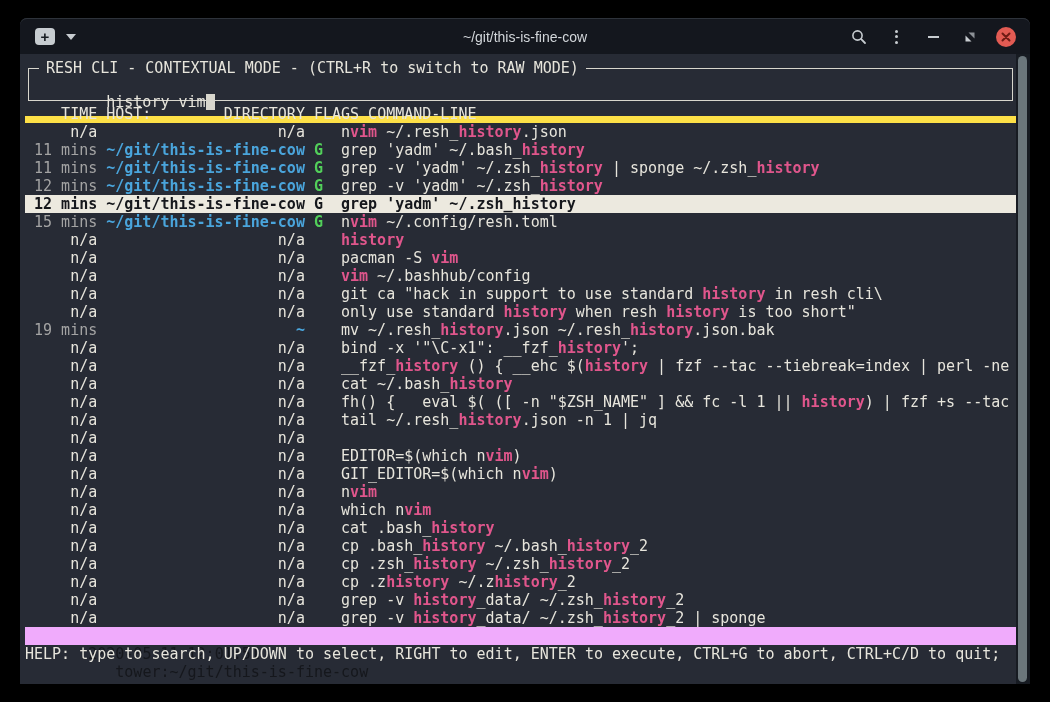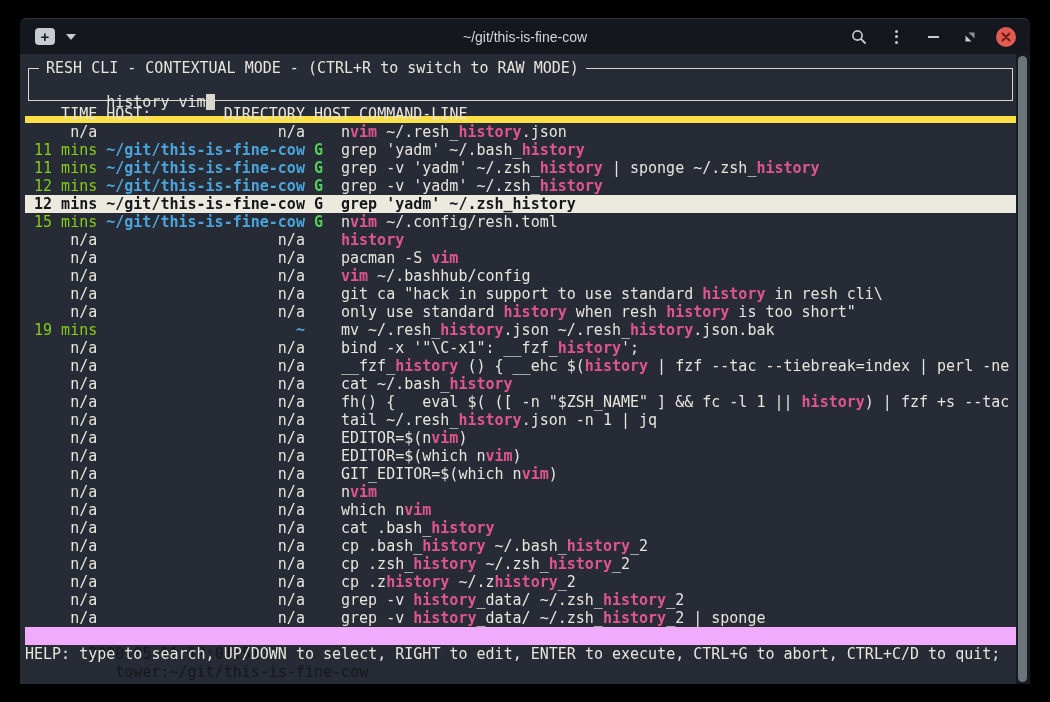--- a/index.html
+++ b/index.html
@@ -70,21 +70,21 @@
 
   .hdr { display:flex; border-bottom:7px solid #fde047; white-space:pre; height:18px; }
   .hdr-rest { margin-left:1ch; }
   .c-time { display:inline-block; width:8ch; text-align:right; flex:none; }
   .c-dir  { display:inline-block; width:22ch; text-align:right; margin-left:1ch; flex:none;gap:16px; }
   .hdr .c-dir { display:inline-flex; justify-content:space-between; text-align:left; }
   .c-flags { display:inline-block; width:1ch; margin-left:1ch; flex:none; color:#52d05a; font-weight:bold; }
   .c-cmd { margin-left:2ch; white-space:pre; flex:1; overflow:hidden; }
 
   .row { display:flex; white-space:pre; height:18px; }
-  .yellow { color:#84cc16; }
+  .yellow { color:#a3a3a3; }
   .blue { color:#4aa5dc; font-weight:bold; }
   .hl { color:#e0568c; font-weight:bold; }
   .row.selected { background:#ece9df; }
   .row.selected span { color:#15171c; font-weight:bold; }
 
   .status {
     background:#f0abfc; color:#15171c; font-weight:normal;
     white-space:pre; height:18px;
   }
   .status .lead { margin-left:1ch; }
@@ -156,42 +156,42 @@
         <span>history vim</span><span class="cursor"></span>
       </div>
     </div>
 
     <div class="hdr">
       <span class="c-time">TIME</span>
       <span class="c-dir">
         <span>HOST:</span>
         <span>DIRECTORY</span>
       </span>
-      <span class="hdr-rest">HOST COMMAND-LINE</span>
+      <span class="hdr-rest">FLAGS COMMAND-LINE</span>
     </div>
 
     <div class="rows" id="rows">
         <div class="row"><span class="c-time">n/a</span><span class="c-dir">n/a</span><span class="c-flags"></span><span class="c-cmd"><span>n</span><span class="hl">vim</span><span> ~/.resh_</span><span class="hl">history</span><span>.json</span></span></div>
         <div class="row"><span class="c-time yellow">11 mins</span><span class="c-dir blue">~/git/this-is-fine-cow</span><span class="c-flags">G</span><span class="c-cmd"><span>grep 'yadm' ~/.bash_</span><span class="hl">history</span></span></div>
         <div class="row"><span class="c-time yellow">11 mins</span><span class="c-dir blue">~/git/this-is-fine-cow</span><span class="c-flags">G</span><span class="c-cmd"><span>grep -v 'yadm' ~/.zsh_</span><span class="hl">history</span><span> | sponge ~/.zsh_</span><span class="hl">history</span></span></div>
         <div class="row"><span class="c-time yellow">12 mins</span><span class="c-dir blue">~/git/this-is-fine-cow</span><span class="c-flags">G</span><span class="c-cmd"><span>grep -v 'yadm' ~/.zsh_</span><span class="hl">history</span></span></div>
         <div class="row selected"><span class="c-time yellow">12 mins</span><span class="c-dir blue">~/git/this-is-fine-cow</span><span class="c-flags">G</span><span class="c-cmd"><span>grep 'yadm' ~/.zsh_</span><span class="hl">history</span></span></div>
         <div class="row"><span class="c-time yellow">15 mins</span><span class="c-dir blue">~/git/this-is-fine-cow</span><span class="c-flags">G</span><span class="c-cmd"><span>n</span><span class="hl">vim</span><span> ~/.config/resh.toml</span></span></div>
         <div class="row"><span class="c-time">n/a</span><span class="c-dir">n/a</span><span class="c-flags"></span><span class="c-cmd"><span class="hl">history</span></span></div>
         <div class="row"><span class="c-time">n/a</span><span class="c-dir">n/a</span><span class="c-flags"></span><span class="c-cmd"><span>pacman -S </span><span class="hl">vim</span></span></div>
         <div class="row"><span class="c-time">n/a</span><span class="c-dir">n/a</span><span class="c-flags"></span><span class="c-cmd"><span class="hl">vim</span><span> ~/.bashhub/config</span></span></div>
         <div class="row"><span class="c-time">n/a</span><span class="c-dir">n/a</span><span class="c-flags"></span><span class="c-cmd"><span>git ca "hack in support to use standard </span><span class="hl">history</span><span> in resh cli\</span></span></div>
         <div class="row"><span class="c-time">n/a</span><span class="c-dir">n/a</span><span class="c-flags"></span><span class="c-cmd"><span>only use standard </span><span class="hl">history</span><span> when resh </span><span class="hl">history</span><span> is too short"</span></span></div>
         <div class="row"><span class="c-time yellow">19 mins</span><span class="c-dir blue">~</span><span class="c-flags"></span><span class="c-cmd"><span>mv ~/.resh_</span><span class="hl">history</span><span>.json ~/.resh_</span><span class="hl">history</span><span>.json.bak</span></span></div>
         <div class="row"><span class="c-time">n/a</span><span class="c-dir">n/a</span><span class="c-flags"></span><span class="c-cmd"><span>bind -x '"\C-x1": __fzf_</span><span class="hl">history</span><span>';</span></span></div>
         <div class="row"><span class="c-time">n/a</span><span class="c-dir">n/a</span><span class="c-flags"></span><span class="c-cmd"><span>__fzf_</span><span class="hl">history</span><span> () { __ehc $(</span><span class="hl">history</span><span> | fzf --tac --tiebreak=index | perl -ne</span></span></div>
         <div class="row"><span class="c-time">n/a</span><span class="c-dir">n/a</span><span class="c-flags"></span><span class="c-cmd"><span>cat ~/.bash_</span><span class="hl">history</span></span></div>
         <div class="row"><span class="c-time">n/a</span><span class="c-dir">n/a</span><span class="c-flags"></span><span class="c-cmd"><span>fh() {   eval $( ([ -n "$ZSH_NAME" ] &amp;&amp; fc -l 1 || </span><span class="hl">history</span><span>) | fzf +s --tac</span></span></div>
         <div class="row"><span class="c-time">n/a</span><span class="c-dir">n/a</span><span class="c-flags"></span><span class="c-cmd"><span>tail ~/.resh_</span><span class="hl">history</span><span>.json -n 1 | jq</span></span></div>
-        <div class="row"><span class="c-time">n/a</span><span class="c-dir">n/a</span><span class="c-flags"></span><span class="c-cmd"><span>EDITOR=$(n</span><span class="hl">vim</span><span>)</span></span></div>
+        <div class="row"><span class="c-time">n/a</span><span class="c-dir">n/a</span><span class="c-flags"></span></div>
         <div class="row"><span class="c-time">n/a</span><span class="c-dir">n/a</span><span class="c-flags"></span><span class="c-cmd"><span>EDITOR=$(which n</span><span class="hl">vim</span><span>)</span></span></div>
         <div class="row"><span class="c-time">n/a</span><span class="c-dir">n/a</span><span class="c-flags"></span><span class="c-cmd"><span>GIT_EDITOR=$(which n</span><span class="hl">vim</span><span>)</span></span></div>
         <div class="row"><span class="c-time">n/a</span><span class="c-dir">n/a</span><span class="c-flags"></span><span class="c-cmd"><span>n</span><span class="hl">vim</span></span></div>
         <div class="row"><span class="c-time">n/a</span><span class="c-dir">n/a</span><span class="c-flags"></span><span class="c-cmd"><span>which n</span><span class="hl">vim</span></span></div>
         <div class="row"><span class="c-time">n/a</span><span class="c-dir">n/a</span><span class="c-flags"></span><span class="c-cmd"><span>cat .bash_</span><span class="hl">history</span></span></div>
         <div class="row"><span class="c-time">n/a</span><span class="c-dir">n/a</span><span class="c-flags"></span><span class="c-cmd"><span>cp .bash_</span><span class="hl">history</span><span> ~/.bash_</span><span class="hl">history</span><span>_2</span></span></div>
         <div class="row"><span class="c-time">n/a</span><span class="c-dir">n/a</span><span class="c-flags"></span><span class="c-cmd"><span>cp .zsh_</span><span class="hl">history</span><span> ~/.zsh_</span><span class="hl">history</span><span>_2</span></span></div>
         <div class="row"><span class="c-time">n/a</span><span class="c-dir">n/a</span><span class="c-flags"></span><span class="c-cmd"><span>cp .z</span><span class="hl">history</span><span> ~/.z</span><span class="hl">history</span><span>_2</span></span></div>
         <div class="row"><span class="c-time">n/a</span><span class="c-dir">n/a</span><span class="c-flags"></span><span class="c-cmd"><span>grep -v </span><span class="hl">history</span><span>_data/ ~/.zsh_</span><span class="hl">history</span><span>_2</span></span></div>
         <div class="row"><span class="c-time">n/a</span><span class="c-dir">n/a</span><span class="c-flags"></span><span class="c-cmd"><span>grep -v </span><span class="hl">history</span><span>_data/ ~/.zsh_</span><span class="hl">history</span><span>_2 | sponge</span></span></div>

